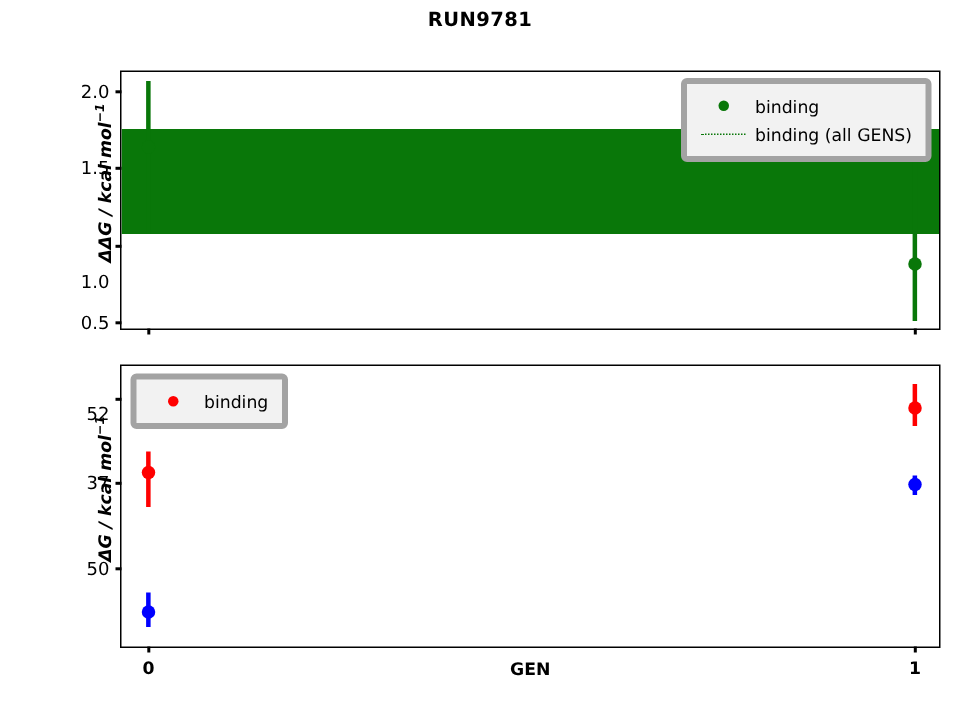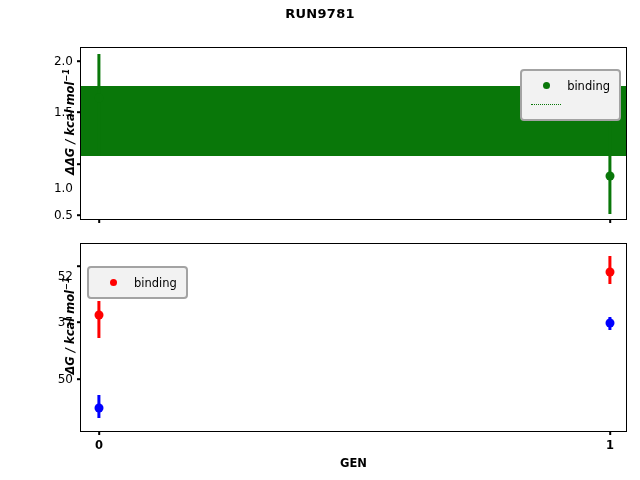--- a/index.html
+++ b/index.html
@@ -114,21 +114,21 @@
   }
   #ylabel-bottom {
     left: -112px;
     top: 74px;
     width: 200px;
   }
   .xlabel {
     position: absolute;
     left: 0;
     top: 100%;
-    margin-top: 25px;
+    margin-top: 8px;
     width: 100%;
     text-align: center;
     font-size: 11.5px;
     font-weight: bold;
     color: #000000;
   }
   
   .errbar {
     position: absolute;
     transform: translateX(-50%);
@@ -141,26 +141,25 @@
   .band {
     position: absolute;
     left: 0;
     width: 100%;
   }
   
   .legend {
     position: absolute;
     box-sizing: border-box;
     background: #f2f2f2;
-    border: 2px solid #a3a3a3;
+    border: 4px solid #a3a3a3;
     border-radius: 4px;
     padding: 5px 9px 5px 7px;
     font-size: 11.5px;
     color: #000000;
-    margin-top: 17px;
   }
   #legend-top {
     right: 5px;
     top: 4px;
   }
   #legend-bottom {
     left: 6px;
     top: 5px;
   }
   .legend-row {
@@ -229,20 +228,21 @@
       <div class="legend-row">
         <span class="legend-key">
             <span class="legend-dot" style="background:#097709;"></span>
           </span>
         <span class="legend-label">binding</span>
       </div>
       <div class="legend-row">
         <span class="legend-key">
             <span class="legend-dash"></span>
           </span>
+        <span class="legend-label">binding (all GENS)</span>
       </div>
     </div>
   </div>
 
   <div class="axes" id="axes-bottom">
 
     <div class="ylabel" id="ylabel-bottom"><span>ΔG / kcal mol</span><sup>−1</sup></div>
 
     <div class="ytickmark" style="top:22px;"></div>
     <div class="ytick" style="top:32px;">52</div>

